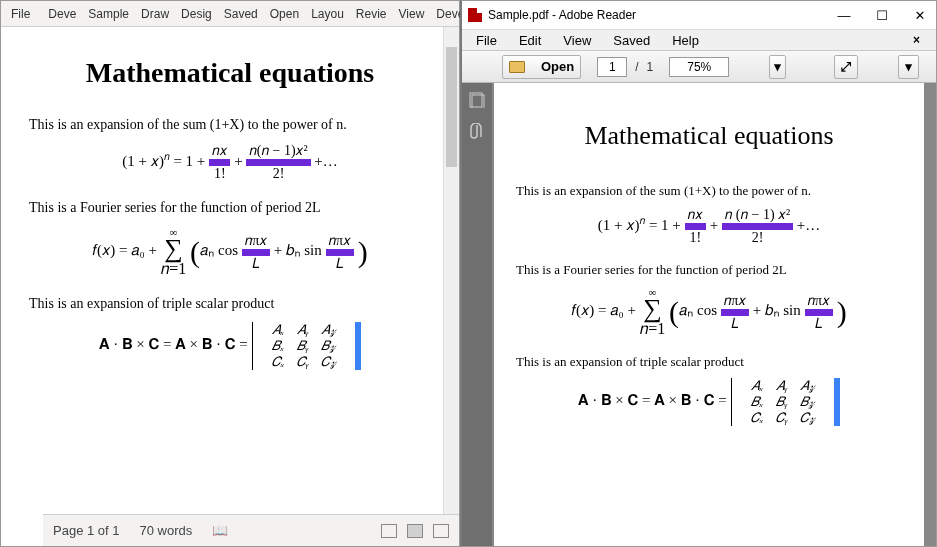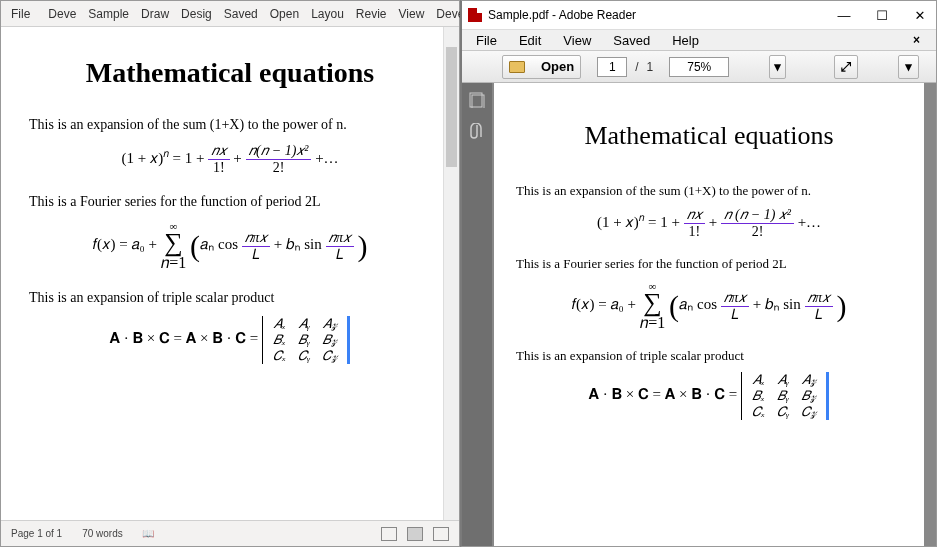--- a/index.html
+++ b/index.html
@@ -15,31 +15,31 @@
 .word-title .sep { color: #6fa0d8; }
 .word-ribbon { background: #f3f2f1; border-bottom: 1px solid #d0d0d0; height: 26px; display: flex; align-items: stretch; }
 .word-ribbon span { padding: 0 6px; font-size: 12px; display: flex; align-items: center; border-right: 0; color: #333; cursor: default; }
 .word-ribbon span:first-child { padding-left: 10px; padding-right: 12px; }
 .word-doc { flex: 1; background: #fff; overflow: hidden; position: relative; }
 .doc-page { padding: 10px 28px 10px 28px; font-family: "Times New Roman", serif; font-size: 14px; color: #000; }
 .doc-title { text-align: center; font-size: 28px; margin: 20px 0 28px; font-family: "Times New Roman", serif; }
 .doc-page p { margin: 18px 0 10px; font-size: 14px; }
 .eqn { text-align: center; font-family: "Cambria Math","Times New Roman",serif; font-size: 15px; margin: 6px 0 14px; }
 .frac { display: inline-block; vertical-align: middle; text-align: center; font-size: 14px; }
-.frac .n { display: block; border-bottom: 1px solid #6d28d9; padding: 0 3px; font-style: italic; }
+.frac .n { display: block; border-bottom: 7px solid #6d28d9; padding: 0 3px; }
 .frac .d { display: block; padding: 0 3px; }
 .sum { display: inline-block; vertical-align: middle; text-align: center; position: relative; font-size: 13px; }
 .sum .top { display: block; font-size: 11px; }
 .sum .sig { display: block; font-size: 26px; line-height: 22px; }
 .sum .bot { display: block; font-size: 16px; }
 .paren { font-size: 30px; vertical-align: middle; display: inline-block; line-height: 30px; }
-.det { display: inline-block; vertical-align: middle; border-left: 1px solid #000; border-right: 3px solid #3b82f6; padding: 0 4px; }
+.det { display: inline-block; vertical-align: middle; border-left: 1px solid #000; border-right: 6px solid #3b82f6; padding: 0 13px; }
 .det table { border-collapse: collapse; }
 .det td { padding: 0 6px; font-style: italic; font-size: 13px; }
-.word-status { height: 26px; background: #f3f2f1; border-top: 1px solid #d0d0d0; display: flex; align-items: center; padding: 0 10px; gap: 20px; font-size: 10px; color: #444; }
+.word-status { height: 32px; background: #f3f2f1; border-top: 1px solid #d0d0d0; display: flex; align-items: center; padding: 0 10px; gap: 20px; font-size: 13px; color: #444; margin-left: 42px; }
 .word-status .icons { margin-left: auto; display: flex; gap: 10px; color: #666; }
 .stat-ic { width: 16px; height: 14px; border: 1px solid #888; }
 .word-scroll { position: absolute; right: 0; top: 0; bottom: 0; width: 16px; background: #f0f0f0; border-left: 1px solid #ddd; }
 .word-scroll .thumb { position: absolute; top: 20px; left: 2px; right: 2px; height: 120px; background: #c8c8c8; }
 
 
 .adobe { width: 477px; display: flex; flex-direction: column; border: 1px solid #999; border-left: 2px solid #7a7a7a; }
 .adobe-title { height: 28px; background: #fff; display: flex; align-items: center; padding: 0 6px; gap: 6px; font-size: 12px; }
 .adobe-title .pdf-ic { width: 14px; height: 14px; background: #b30000; position: relative; }
 .adobe-title .pdf-ic::after { content:""; position:absolute; top:0; right:0; width:5px; height:5px; background:#fff; }

